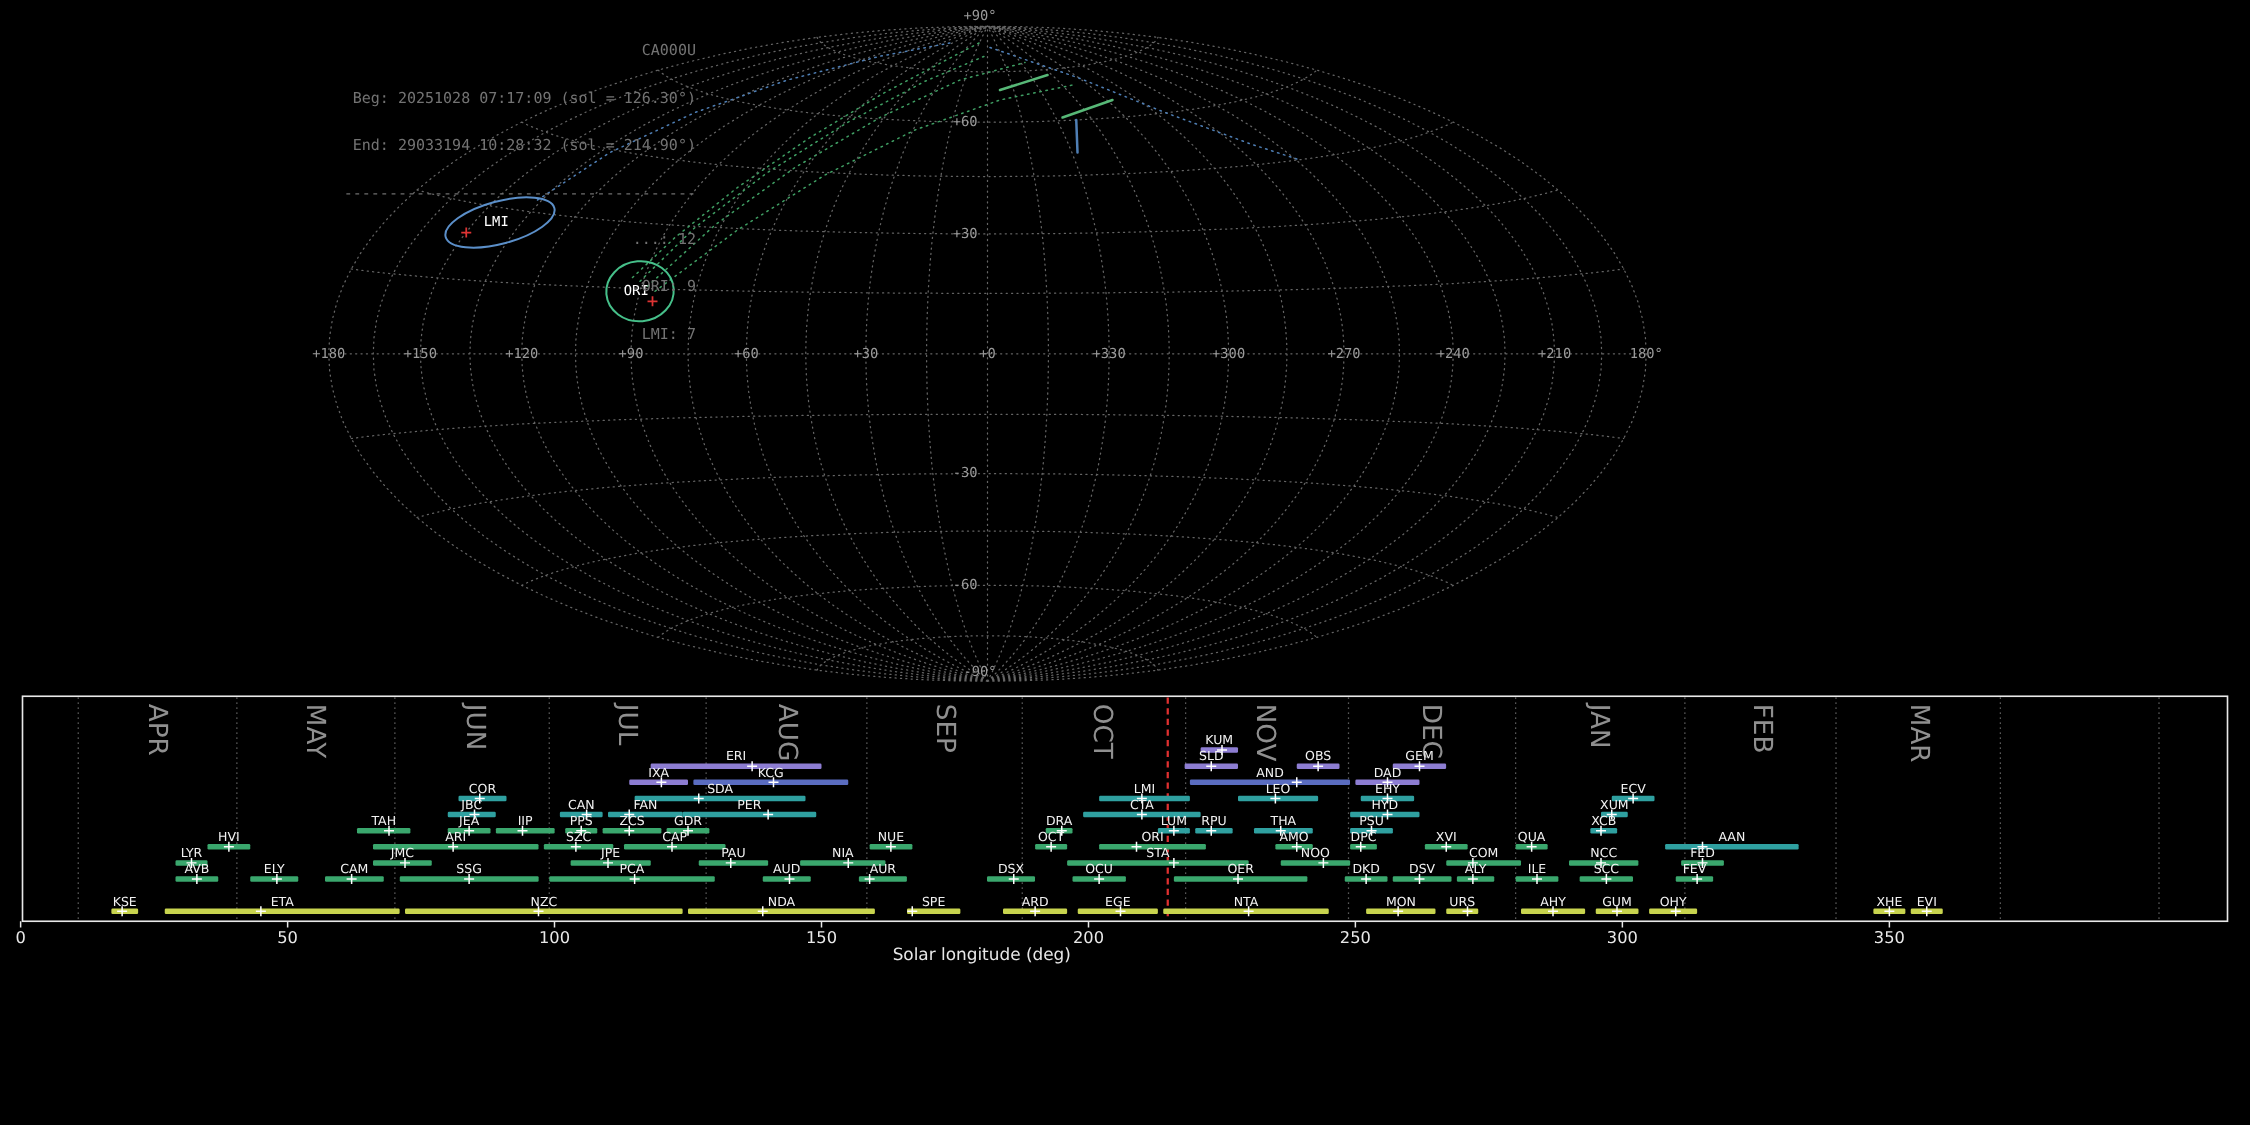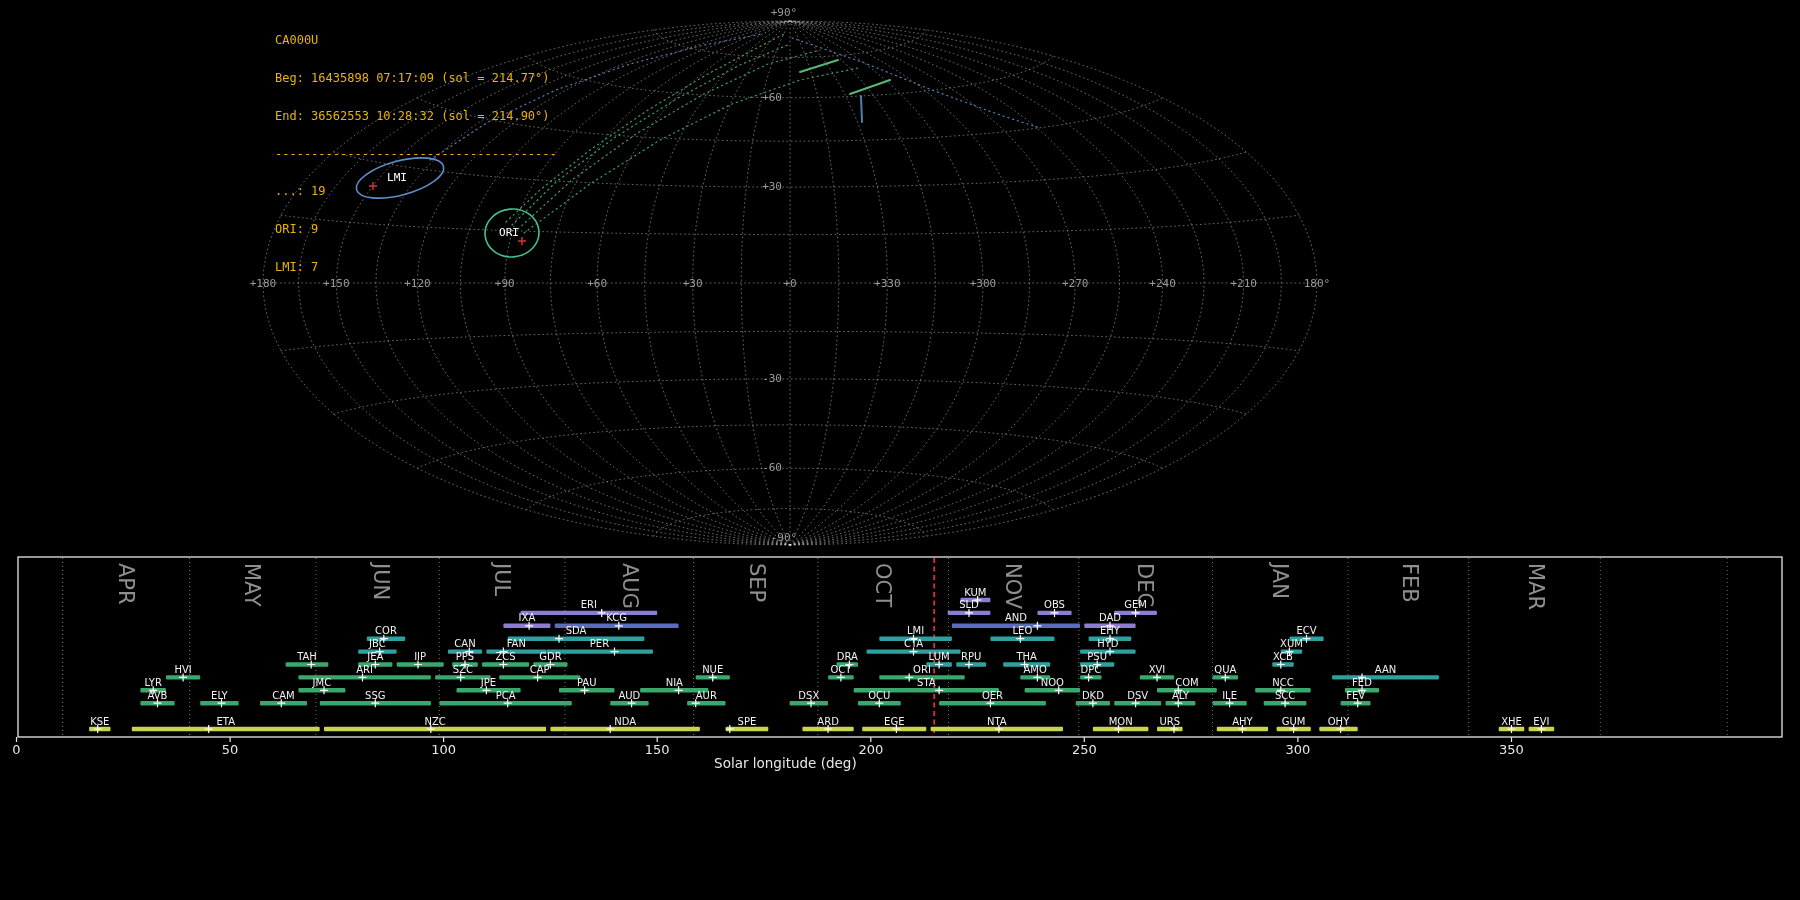--- a/index.html
+++ b/index.html
@@ -1,18 +1,18 @@
 <!DOCTYPE html>
 <html><head>
 <meta charset="utf-8">
 <style>
   html,body{margin:0;padding:0;background:#000;}
   #stage{position:relative;width:1800px;height:900px;background:#000;overflow:hidden;font-family:"DejaVu Sans",sans-serif;}
   #scene{position:absolute;left:0;top:0;}
-  #hdr{position:absolute;left:275px;top:9px;color:#eab308;font:12px/12.6px "DejaVu Sans Mono",monospace;white-space:pre;}
+  #hdr{position:absolute;left:275px;top:9px;color:#737373;font:12px/12.6px "DejaVu Sans Mono",monospace;white-space:pre;text-align:right;}
 </style>
 </head>
 <body>
 
 <div id="stage">
   <svg id="scene" width="1800" height="900" viewBox="0 0 1800 900">
       <g>
         <g fill="none" stroke="#c9c9c9" stroke-opacity="0.5" stroke-width="1" stroke-dasharray="0.9 3.4" stroke-linecap="round">
           <path d="M790.0 545.0L762.4 544.6L734.9 543.6L707.6 541.8L680.4 539.3L653.6 536.1L627.1 532.2L601.1 527.6L575.6 522.3L550.7 516.4L526.5 509.9L503.0 502.7L480.2 495.0L458.3 486.6L437.4 477.7L417.4 468.3L398.4 458.3L380.4 447.9L363.6 437.0L348.0 425.7L333.6 414.0L320.4 401.9L308.6 389.6L298.0 376.9L288.8 364.0L281.0 350.8L274.5 337.5L269.5 324.0L265.9 310.4L263.7 296.7L263.0 283.0L263.7 269.3L265.9 255.6L269.5 242.0L274.5 228.5L281.0 215.2L288.8 202.0L298.0 189.1L308.6 176.4L320.4 164.1L333.6 152.0L348.0 140.3L363.6 129.0L380.4 118.1L398.4 107.7L417.4 97.7L437.4 88.3L458.3 79.4L480.2 71.0L503.0 63.3L526.5 56.1L550.7 49.6L575.6 43.7L601.1 38.4L627.1 33.8L653.6 29.9L680.4 26.7L707.6 24.2L734.9 22.4L762.4 21.4L790.0 21.0M790.0 545.0L762.7 543.8L735.8 541.8L709.1 539.2L682.8 535.9L657.0 531.9L631.7 527.3L607.0 522.1L582.9 516.2L559.5 509.8L536.9 502.8L515.0 495.3L494.0 487.3L473.9 478.7L454.7 469.7L436.5 460.3L419.3 450.4L403.1 440.1L388.0 429.5L374.0 418.5L361.1 407.2L349.4 395.6L338.8 383.7L329.5 371.6L321.3 359.4L314.4 346.9L308.7 334.3L304.3 321.6L301.1 308.8L299.2 295.9L298.6 283.0L299.2 270.1L301.1 257.2L304.3 244.4L308.7 231.7L314.4 219.1L321.3 206.6L329.5 194.4L338.8 182.3L349.4 170.4L361.1 158.8L374.0 147.5L388.0 136.5L403.1 125.9L419.3 115.6L436.5 105.7L454.7 96.3L473.9 87.3L494.0 78.7L515.0 70.7L536.9 63.2L559.5 56.2L582.9 49.8L607.0 43.9L631.7 38.7L657.0 34.1L682.8 30.1L709.1 26.8L735.8 24.2L762.7 22.2L790.0 21.0M790.0 545.0L763.5 542.9L737.5 540.1L711.9 536.7L686.9 532.6L662.5 528.0L638.6 522.8L615.5 517.0L593.1 510.7L571.4 503.8L550.5 496.5L530.4 488.7L511.2 480.5L492.9 471.8L475.5 462.8L459.1 453.3L443.6 443.6L429.0 433.4L415.5 423.0L403.0 412.3L391.6 401.4L381.1 390.2L371.8 378.8L363.5 367.3L356.3 355.5L350.2 343.7L345.2 331.7L341.3 319.6L338.5 307.4L336.9 295.2L336.3 283.0L336.9 270.8L338.5 258.6L341.3 246.4L345.2 234.3L350.2 222.3L356.3 210.5L363.5 198.7L371.8 187.2L381.1 175.8L391.6 164.6L403.0 153.7L415.5 143.0L429.0 132.6L443.6 122.4L459.1 112.7L475.5 103.2L492.9 94.2L511.2 85.5L530.4 77.3L550.5 69.5L571.4 62.2L593.1 55.3L615.5 49.0L638.6 43.2L662.5 38.0L686.9 33.4L711.9 29.3L737.5 25.9L763.5 23.1L790.0 21.0M790.0 545.0L764.8 542.1L740.1 538.5L716.0 534.4L692.6 529.7L669.8 524.4L647.7 518.6L626.4 512.4L605.8 505.6L586.0 498.5L567.0 490.9L548.8 482.9L531.4 474.5L514.9 465.8L499.3 456.7L484.6 447.4L470.7 437.7L457.8 427.8L445.8 417.6L434.7 407.2L424.6 396.5L415.4 385.7L407.1 374.7L399.8 363.6L393.5 352.3L388.1 340.9L383.8 329.5L380.3 317.9L377.9 306.3L376.4 294.7L375.9 283.0L376.4 271.3L377.9 259.7L380.3 248.1L383.8 236.5L388.1 225.1L393.5 213.7L399.8 202.4L407.1 191.3L415.4 180.3L424.6 169.5L434.7 158.8L445.8 148.4L457.8 138.2L470.7 128.3L484.6 118.6L499.3 109.3L514.9 100.2L531.4 91.5L548.8 83.1L567.0 75.1L586.0 67.5L605.8 60.4L626.4 53.6L647.7 47.4L669.8 41.6L692.6 36.3L716.0 31.6L740.1 27.5L764.8 23.9L790.0 21.0M790.0 545.0L766.4 541.3L743.5 537.0L721.2 532.2L699.7 526.9L678.8 521.1L658.7 514.9L639.4 508.2L620.8 501.2L602.9 493.7L585.9 485.9L569.6 477.8L554.2 469.3L539.5 460.6L525.6 451.5L512.6 442.2L500.4 432.7L489.0 422.9L478.4 412.9L468.7 402.8L459.8 392.4L451.8 381.9L444.6 371.3L438.2 360.5L432.7 349.7L428.0 338.7L424.2 327.6L421.2 316.5L419.1 305.4L417.8 294.2L417.4 283.0L417.8 271.8L419.1 260.6L421.2 249.5L424.2 238.4L428.0 227.3L432.7 216.3L438.2 205.5L444.6 194.7L451.8 184.1L459.8 173.6L468.7 163.2L478.4 153.1L489.0 143.1L500.4 133.3L512.6 123.8L525.6 114.5L539.5 105.4L554.2 96.7L569.6 88.2L585.9 80.1L602.9 72.3L620.8 64.8L639.4 57.8L658.7 51.1L678.8 44.9L699.7 39.1L721.2 33.8L743.5 29.0L766.4 24.7L790.0 21.0M790.0 545.0L768.5 540.6L747.6 535.7L727.5 530.3L708.1 524.4L689.4 518.2L671.5 511.6L654.2 504.6L637.8 497.3L622.0 489.6L607.0 481.7L592.7 473.4L579.1 464.9L566.3 456.1L554.2 447.1L542.8 437.9L532.2 428.5L522.3 418.8L513.1 409.1L504.7 399.1L497.0 389.0L490.0 378.8L483.8 368.4L478.3 358.0L473.6 347.4L469.5 336.8L466.2 326.1L463.7 315.4L461.8 304.6L460.7 293.8L460.4 283.0L460.7 272.2L461.8 261.4L463.7 250.6L466.2 239.9L469.5 229.2L473.6 218.6L478.3 208.0L483.8 197.6L490.0 187.2L497.0 177.0L504.7 166.9L513.1 156.9L522.3 147.2L532.2 137.5L542.8 128.1L554.2 118.9L566.3 109.9L579.1 101.1L592.7 92.6L607.0 84.3L622.0 76.4L637.8 68.7L654.2 61.4L671.5 54.4L689.4 47.8L708.1 41.6L727.5 35.7L747.6 30.3L768.5 25.4L790.0 21.0M790.0 545.0L770.8 539.9L752.4 534.4L734.7 528.5L717.7 522.3L701.3 515.7L685.7 508.7L670.7 501.5L656.4 493.9L642.8 486.1L629.8 478.0L617.6 469.7L605.9 461.1L594.9 452.4L584.6 443.4L574.9 434.3L565.8 424.9L557.4 415.5L549.6 405.8L542.4 396.1L535.8 386.2L529.9 376.2L524.7 366.1L520.0 355.9L516.0 345.6L512.5 335.3L509.8 324.9L507.6 314.4L506.0 304.0L505.1 293.5L504.8 283.0L505.1 272.5L506.0 262.0L507.6 251.6L509.8 241.1L512.5 230.7L516.0 220.4L520.0 210.1L524.7 199.9L529.9 189.8L535.8 179.8L542.4 169.9L549.6 160.2L557.4 150.5L565.8 141.1L574.9 131.7L584.6 122.6L594.9 113.6L605.9 104.9L617.6 96.3L629.8 88.0L642.8 79.9L656.4 72.1L670.7 64.5L685.7 57.3L701.3 50.3L717.7 43.7L734.7 37.5L752.4 31.6L770.8 26.1L790.0 21.0M790.0 545.0L773.5 539.4L757.8 533.4L742.7 527.1L728.2 520.4L714.4 513.5L701.2 506.3L688.6 498.8L676.5 491.1L665.1 483.2L654.3 475.0L644.0 466.6L634.3 458.0L625.1 449.3L616.5 440.4L608.4 431.3L600.9 422.1L593.9 412.7L587.4 403.2L581.5 393.6L576.1 383.9L571.2 374.0L566.8 364.1L563.0 354.2L559.7 344.1L556.8 334.0L554.5 323.9L552.7 313.7L551.5 303.5L550.7 293.2L550.4 283.0L550.7 272.8L551.5 262.5L552.7 252.3L554.5 242.1L556.8 232.0L559.7 221.9L563.0 211.8L566.8 201.9L571.2 192.0L576.1 182.1L581.5 172.4L587.4 162.8L593.9 153.3L600.9 143.9L608.4 134.7L616.5 125.6L625.1 116.7L634.3 108.0L644.0 99.4L654.3 91.0L665.1 82.8L676.5 74.9L688.6 67.2L701.2 59.7L714.4 52.5L728.2 45.6L742.7 38.9L757.8 32.6L773.5 26.6L790.0 21.0M790.0 545.0L776.5 538.9L763.6 532.5L751.3 525.8L739.6 518.9L728.4 511.7L717.7 504.3L707.5 496.7L697.8 488.8L688.6 480.8L679.9 472.5L671.7 464.1L663.9 455.5L656.6 446.8L649.7 437.9L643.3 428.9L637.3 419.7L631.7 410.5L626.5 401.1L621.8 391.6L617.5 382.0L613.6 372.4L610.1 362.6L607.1 352.8L604.4 343.0L602.2 333.0L600.4 323.1L598.9 313.1L597.9 303.1L597.3 293.0L597.1 283.0L597.3 273.0L597.9 262.9L598.9 252.9L600.4 242.9L602.2 233.0L604.4 223.0L607.1 213.2L610.1 203.4L613.6 193.6L617.5 184.0L621.8 174.4L626.5 164.9L631.7 155.5L637.3 146.3L643.3 137.1L649.7 128.1L656.6 119.2L663.9 110.5L671.7 101.9L679.9 93.5L688.6 85.2L697.8 77.2L707.5 69.3L717.7 61.7L728.4 54.3L739.6 47.1L751.3 40.2L763.6 33.5L776.5 27.1L790.0 21.0M790.0 545.0L779.7 538.5L769.9 531.8L760.5 524.9L751.6 517.7L743.1 510.3L735.0 502.8L727.4 495.0L720.1 487.1L713.2 478.9L706.6 470.7L700.4 462.2L694.6 453.6L689.1 444.9L683.9 436.1L679.1 427.1L674.6 418.0L670.4 408.8L666.6 399.5L663.0 390.1L659.8 380.6L656.9 371.1L654.3 361.5L652.0 351.8L650.1 342.1L648.4 332.3L647.0 322.5L646.0 312.6L645.2 302.8L644.8 292.9L644.6 283.0L644.8 273.1L645.2 263.2L646.0 253.4L647.0 243.5L648.4 233.7L650.1 223.9L652.0 214.2L654.3 204.5L656.9 194.9L659.8 185.4L663.0 175.9L666.6 166.5L670.4 157.2L674.6 148.0L679.1 138.9L683.9 129.9L689.1 121.1L694.6 112.4L700.4 103.8L706.6 95.3L713.2 87.1L720.1 78.9L727.4 71.0L735.0 63.2L743.1 55.7L751.6 48.3L760.5 41.1L769.9 34.2L779.7 27.5L790.0 21.0M790.0 545.0L783.0 538.3L776.4 531.3L770.1 524.2L764.1 516.9L758.4 509.4L753.0 501.7L747.9 493.8L743.0 485.8L738.4 477.6L734.0 469.3L729.9 460.9L726.0 452.3L722.3 443.6L718.9 434.7L715.7 425.8L712.7 416.8L709.9 407.6L707.3 398.4L705.0 389.1L702.8 379.7L700.9 370.2L699.2 360.7L697.7 351.1L696.3 341.5L695.2 331.8L694.3 322.1L693.6 312.3L693.1 302.6L692.8 292.8L692.7 283.0L692.8 273.2L693.1 263.4L693.6 253.7L694.3 243.9L695.2 234.2L696.3 224.5L697.7 214.9L699.2 205.3L700.9 195.8L702.8 186.3L705.0 176.9L707.3 167.6L709.9 158.4L712.7 149.2L715.7 140.2L718.9 131.3L722.3 122.4L726.0 113.7L729.9 105.1L734.0 96.7L738.4 88.4L743.0 80.2L747.9 72.2L753.0 64.3L758.4 56.6L764.1 49.1L770.1 41.8L776.4 34.7L783.0 27.7L790.0 21.0M790.0 545.0L786.5 538.1L783.2 531.0L780.0 523.8L777.0 516.4L774.1 508.8L771.4 501.0L768.8 493.1L766.4 485.1L764.1 476.9L761.9 468.5L759.8 460.1L757.9 451.5L756.0 442.8L754.3 434.0L752.7 425.0L751.2 416.0L749.8 406.9L748.5 397.7L747.4 388.4L746.3 379.1L745.3 369.7L744.5 360.2L743.7 350.7L743.1 341.1L742.5 331.5L742.1 321.8L741.7 312.1L741.5 302.4L741.3 292.7L741.3 283.0L741.3 273.3L741.5 263.6L741.7 253.9L742.1 244.2L742.5 234.5L743.1 224.9L743.7 215.3L744.5 205.8L745.3 196.3L746.3 186.9L747.4 177.6L748.5 168.3L749.8 159.1L751.2 150.0L752.7 141.0L754.3 132.0L756.0 123.2L757.9 114.5L759.8 105.9L761.9 97.5L764.1 89.1L766.4 80.9L768.8 72.9L771.4 65.0L774.1 57.2L777.0 49.6L780.0 42.2L783.2 35.0L786.5 27.9L790.0 21.0M790.0 545.0L790.0 538.1L790.0 530.9L790.0 523.6L790.0 516.2L790.0 508.6L790.0 500.8L790.0 492.9L790.0 484.8L790.0 476.6L790.0 468.3L790.0 459.8L790.0 451.2L790.0 442.5L790.0 433.7L790.0 424.8L790.0 415.8L790.0 406.7L790.0 397.5L790.0 388.2L790.0 378.9L790.0 369.5L790.0 360.0L790.0 350.5L790.0 341.0L790.0 331.4L790.0 321.7L790.0 312.1L790.0 302.4L790.0 292.7L790.0 283.0L790.0 273.3L790.0 263.6L790.0 253.9L790.0 244.3L790.0 234.6L790.0 225.0L790.0 215.5L790.0 206.0L790.0 196.5L790.0 187.1L790.0 177.8L790.0 168.5L790.0 159.3L790.0 150.2L790.0 141.2L790.0 132.3L790.0 123.5L790.0 114.8L790.0 106.2L790.0 97.7L790.0 89.4L790.0 81.2L790.0 73.1L790.0 65.2L790.0 57.4L790.0 49.8L790.0 42.4L790.0 35.1L790.0 27.9L790.0 21.0M790.0 545.0L793.5 538.1L796.8 531.0L800.0 523.8L803.0 516.4L805.9 508.8L808.6 501.0L811.2 493.1L813.6 485.1L815.9 476.9L818.1 468.5L820.2 460.1L822.1 451.5L824.0 442.8L825.7 434.0L827.3 425.0L828.8 416.0L830.2 406.9L831.5 397.7L832.6 388.4L833.7 379.1L834.7 369.7L835.5 360.2L836.3 350.7L836.9 341.1L837.5 331.5L837.9 321.8L838.3 312.1L838.5 302.4L838.7 292.7L838.7 283.0L838.7 273.3L838.5 263.6L838.3 253.9L837.9 244.2L837.5 234.5L836.9 224.9L836.3 215.3L835.5 205.8L834.7 196.3L833.7 186.9L832.6 177.6L831.5 168.3L830.2 159.1L828.8 150.0L827.3 141.0L825.7 132.0L824.0 123.2L822.1 114.5L820.2 105.9L818.1 97.5L815.9 89.1L813.6 80.9L811.2 72.9L808.6 65.0L805.9 57.2L803.0 49.6L800.0 42.2L796.8 35.0L793.5 27.9L790.0 21.0M790.0 545.0L797.0 538.3L803.6 531.3L809.9 524.2L815.9 516.9L821.6 509.4L827.0 501.7L832.1 493.8L837.0 485.8L841.6 477.6L846.0 469.3L850.1 460.9L854.0 452.3L857.7 443.6L861.1 434.7L864.3 425.8L867.3 416.8L870.1 407.6L872.7 398.4L875.0 389.1L877.2 379.7L879.1 370.2L880.8 360.7L882.3 351.1L883.7 341.5L884.8 331.8L885.7 322.1L886.4 312.3L886.9 302.6L887.2 292.8L887.3 283.0L887.2 273.2L886.9 263.4L886.4 253.7L885.7 243.9L884.8 234.2L883.7 224.5L882.3 214.9L880.8 205.3L879.1 195.8L877.2 186.3L875.0 176.9L872.7 167.6L870.1 158.4L867.3 149.2L864.3 140.2L861.1 131.3L857.7 122.4L854.0 113.7L850.1 105.1L846.0 96.7L841.6 88.4L837.0 80.2L832.1 72.2L827.0 64.3L821.6 56.6L815.9 49.1L809.9 41.8L803.6 34.7L797.0 27.7L790.0 21.0M790.0 545.0L800.3 538.5L810.1 531.8L819.5 524.9L828.4 517.7L836.9 510.3L845.0 502.8L852.6 495.0L859.9 487.1L866.8 478.9L873.4 470.7L879.6 462.2L885.4 453.6L890.9 444.9L896.1 436.1L900.9 427.1L905.4 418.0L909.6 408.8L913.4 399.5L917.0 390.1L920.2 380.6L923.1 371.1L925.7 361.5L928.0 351.8L929.9 342.1L931.6 332.3L933.0 322.5L934.0 312.6L934.8 302.8L935.2 292.9L935.4 283.0L935.2 273.1L934.8 263.2L934.0 253.4L933.0 243.5L931.6 233.7L929.9 223.9L928.0 214.2L925.7 204.5L923.1 194.9L920.2 185.4L917.0 175.9L913.4 166.5L909.6 157.2L905.4 148.0L900.9 138.9L896.1 129.9L890.9 121.1L885.4 112.4L879.6 103.8L873.4 95.3L866.8 87.1L859.9 78.9L852.6 71.0L845.0 63.2L836.9 55.7L828.4 48.3L819.5 41.1L810.1 34.2L800.3 27.5L790.0 21.0M790.0 545.0L803.5 538.9L816.4 532.5L828.7 525.8L840.4 518.9L851.6 511.7L862.3 504.3L872.5 496.7L882.2 488.8L891.4 480.8L900.1 472.5L908.3 464.1L916.1 455.5L923.4 446.8L930.3 437.9L936.7 428.9L942.7 419.7L948.3 410.5L953.5 401.1L958.2 391.6L962.5 382.0L966.4 372.4L969.9 362.6L972.9 352.8L975.6 343.0L977.8 333.0L979.6 323.1L981.1 313.1L982.1 303.1L982.7 293.0L982.9 283.0L982.7 273.0L982.1 262.9L981.1 252.9L979.6 242.9L977.8 233.0L975.6 223.0L972.9 213.2L969.9 203.4L966.4 193.6L962.5 184.0L958.2 174.4L953.5 164.9L948.3 155.5L942.7 146.3L936.7 137.1L930.3 128.1L923.4 119.2L916.1 110.5L908.3 101.9L900.1 93.5L891.4 85.2L882.2 77.2L872.5 69.3L862.3 61.7L851.6 54.3L840.4 47.1L828.7 40.2L816.4 33.5L803.5 27.1L790.0 21.0M790.0 545.0L806.5 539.4L822.2 533.4L837.3 527.1L851.8 520.4L865.6 513.5L878.8 506.3L891.4 498.8L903.5 491.1L914.9 483.2L925.7 475.0L936.0 466.6L945.7 458.0L954.9 449.3L963.5 440.4L971.6 431.3L979.1 422.1L986.1 412.7L992.6 403.2L998.5 393.6L1003.9 383.9L1008.8 374.0L1013.2 364.1L1017.0 354.2L1020.3 344.1L1023.2 334.0L1025.5 323.9L1027.3 313.7L1028.5 303.5L1029.3 293.2L1029.6 283.0L1029.3 272.8L1028.5 262.5L1027.3 252.3L1025.5 242.1L1023.2 232.0L1020.3 221.9L1017.0 211.8L1013.2 201.9L1008.8 192.0L1003.9 182.1L998.5 172.4L992.6 162.8L986.1 153.3L979.1 143.9L971.6 134.7L963.5 125.6L954.9 116.7L945.7 108.0L936.0 99.4L925.7 91.0L914.9 82.8L903.5 74.9L891.4 67.2L878.8 59.7L865.6 52.5L851.8 45.6L837.3 38.9L822.2 32.6L806.5 26.6L790.0 21.0M790.0 545.0L809.2 539.9L827.6 534.4L845.3 528.5L862.3 522.3L878.7 515.7L894.3 508.7L909.3 501.5L923.6 493.9L937.2 486.1L950.2 478.0L962.4 469.7L974.1 461.1L985.1 452.4L995.4 443.4L1005.1 434.3L1014.2 424.9L1022.6 415.5L1030.4 405.8L1037.6 396.1L1044.2 386.2L1050.1 376.2L1055.3 366.1L1060.0 355.9L1064.0 345.6L1067.5 335.3L1070.2 324.9L1072.4 314.4L1074.0 304.0L1074.9 293.5L1075.2 283.0L1074.9 272.5L1074.0 262.0L1072.4 251.6L1070.2 241.1L1067.5 230.7L1064.0 220.4L1060.0 210.1L1055.3 199.9L1050.1 189.8L1044.2 179.8L1037.6 169.9L1030.4 160.2L1022.6 150.5L1014.2 141.1L1005.1 131.7L995.4 122.6L985.1 113.6L974.1 104.9L962.4 96.3L950.2 88.0L937.2 79.9L923.6 72.1L909.3 64.5L894.3 57.3L878.7 50.3L862.3 43.7L845.3 37.5L827.6 31.6L809.2 26.1L790.0 21.0M790.0 545.0L811.5 540.6L832.4 535.7L852.5 530.3L871.9 524.4L890.6 518.2L908.5 511.6L925.8 504.6L942.2 497.3L958.0 489.6L973.0 481.7L987.3 473.4L1000.9 464.9L1013.7 456.1L1025.8 447.1L1037.2 437.9L1047.8 428.5L1057.7 418.8L1066.9 409.1L1075.3 399.1L1083.0 389.0L1090.0 378.8L1096.2 368.4L1101.7 358.0L1106.4 347.4L1110.5 336.8L1113.8 326.1L1116.3 315.4L1118.2 304.6L1119.3 293.8L1119.6 283.0L1119.3 272.2L1118.2 261.4L1116.3 250.6L1113.8 239.9L1110.5 229.2L1106.4 218.6L1101.7 208.0L1096.2 197.6L1090.0 187.2L1083.0 177.0L1075.3 166.9L1066.9 156.9L1057.7 147.2L1047.8 137.5L1037.2 128.1L1025.8 118.9L1013.7 109.9L1000.9 101.1L987.3 92.6L973.0 84.3L958.0 76.4L942.2 68.7L925.8 61.4L908.5 54.4L890.6 47.8L871.9 41.6L852.5 35.7L832.4 30.3L811.5 25.4L790.0 21.0M790.0 545.0L813.6 541.3L836.5 537.0L858.8 532.2L880.3 526.9L901.2 521.1L921.3 514.9L940.6 508.2L959.2 501.2L977.1 493.7L994.1 485.9L1010.4 477.8L1025.8 469.3L1040.5 460.6L1054.4 451.5L1067.4 442.2L1079.6 432.7L1091.0 422.9L1101.6 412.9L1111.3 402.8L1120.2 392.4L1128.2 381.9L1135.4 371.3L1141.8 360.5L1147.3 349.7L1152.0 338.7L1155.8 327.6L1158.8 316.5L1160.9 305.4L1162.2 294.2L1162.6 283.0L1162.2 271.8L1160.9 260.6L1158.8 249.5L1155.8 238.4L1152.0 227.3L1147.3 216.3L1141.8 205.5L1135.4 194.7L1128.2 184.1L1120.2 173.6L1111.3 163.2L1101.6 153.1L1091.0 143.1L1079.6 133.3L1067.4 123.8L1054.4 114.5L1040.5 105.4L1025.8 96.7L1010.4 88.2L994.1 80.1L977.1 72.3L959.2 64.8L940.6 57.8L921.3 51.1L901.2 44.9L880.3 39.1L858.8 33.8L836.5 29.0L813.6 24.7L790.0 21.0M790.0 545.0L815.2 542.1L839.9 538.5L864.0 534.4L887.4 529.7L910.2 524.4L932.3 518.6L953.6 512.4L974.2 505.6L994.0 498.5L1013.0 490.9L1031.2 482.9L1048.6 474.5L1065.1 465.8L1080.7 456.7L1095.4 447.4L1109.3 437.7L1122.2 427.8L1134.2 417.6L1145.3 407.2L1155.4 396.5L1164.6 385.7L1172.9 374.7L1180.2 363.6L1186.5 352.3L1191.9 340.9L1196.2 329.5L1199.7 317.9L1202.1 306.3L1203.6 294.7L1204.1 283.0L1203.6 271.3L1202.1 259.7L1199.7 248.1L1196.2 236.5L1191.9 225.1L1186.5 213.7L1180.2 202.4L1172.9 191.3L1164.6 180.3L1155.4 169.5L1145.3 158.8L1134.2 148.4L1122.2 138.2L1109.3 128.3L1095.4 118.6L1080.7 109.3L1065.1 100.2L1048.6 91.5L1031.2 83.1L1013.0 75.1L994.0 67.5L974.2 60.4L953.6 53.6L932.3 47.4L910.2 41.6L887.4 36.3L864.0 31.6L839.9 27.5L815.2 23.9L790.0 21.0M790.0 545.0L816.5 542.9L842.5 540.1L868.1 536.7L893.1 532.6L917.5 528.0L941.4 522.8L964.5 517.0L986.9 510.7L1008.6 503.8L1029.5 496.5L1049.6 488.7L1068.8 480.5L1087.1 471.8L1104.5 462.8L1120.9 453.3L1136.4 443.6L1151.0 433.4L1164.5 423.0L1177.0 412.3L1188.4 401.4L1198.9 390.2L1208.2 378.8L1216.5 367.3L1223.7 355.5L1229.8 343.7L1234.8 331.7L1238.7 319.6L1241.5 307.4L1243.1 295.2L1243.7 283.0L1243.1 270.8L1241.5 258.6L1238.7 246.4L1234.8 234.3L1229.8 222.3L1223.7 210.5L1216.5 198.7L1208.2 187.2L1198.9 175.8L1188.4 164.6L1177.0 153.7L1164.5 143.0L1151.0 132.6L1136.4 122.4L1120.9 112.7L1104.5 103.2L1087.1 94.2L1068.8 85.5L1049.6 77.3L1029.5 69.5L1008.6 62.2L986.9 55.3L964.5 49.0L941.4 43.2L917.5 38.0L893.1 33.4L868.1 29.3L842.5 25.9L816.5 23.1L790.0 21.0M790.0 545.0L817.3 543.8L844.2 541.8L870.9 539.2L897.2 535.9L923.0 531.9L948.3 527.3L973.0 522.1L997.1 516.2L1020.5 509.8L1043.1 502.8L1065.0 495.3L1086.0 487.3L1106.1 478.7L1125.3 469.7L1143.5 460.3L1160.7 450.4L1176.9 440.1L1192.0 429.5L1206.0 418.5L1218.9 407.2L1230.6 395.6L1241.2 383.7L1250.5 371.6L1258.7 359.4L1265.6 346.9L1271.3 334.3L1275.7 321.6L1278.9 308.8L1280.8 295.9L1281.4 283.0L1280.8 270.1L1278.9 257.2L1275.7 244.4L1271.3 231.7L1265.6 219.1L1258.7 206.6L1250.5 194.4L1241.2 182.3L1230.6 170.4L1218.9 158.8L1206.0 147.5L1192.0 136.5L1176.9 125.9L1160.7 115.6L1143.5 105.7L1125.3 96.3L1106.1 87.3L1086.0 78.7L1065.0 70.7L1043.1 63.2L1020.5 56.2L997.1 49.8L973.0 43.9L948.3 38.7L923.0 34.1L897.2 30.1L870.9 26.8L844.2 24.2L817.3 22.2L790.0 21.0M790.0 545.0L817.6 544.6L845.1 543.6L872.4 541.8L899.6 539.3L926.4 536.1L952.9 532.2L978.9 527.6L1004.4 522.3L1029.3 516.4L1053.5 509.9L1077.0 502.7L1099.8 495.0L1121.7 486.6L1142.6 477.7L1162.6 468.3L1181.6 458.3L1199.6 447.9L1216.4 437.0L1232.0 425.7L1246.4 414.0L1259.6 401.9L1271.4 389.6L1282.0 376.9L1291.2 364.0L1299.0 350.8L1305.5 337.5L1310.5 324.0L1314.1 310.4L1316.3 296.7L1317.0 283.0L1316.3 269.3L1314.1 255.6L1310.5 242.0L1305.5 228.5L1299.0 215.2L1291.2 202.0L1282.0 189.1L1271.4 176.4L1259.6 164.1L1246.4 152.0L1232.0 140.3L1216.4 129.0L1199.6 118.1L1181.6 107.7L1162.6 97.7L1142.6 88.3L1121.7 79.4L1099.8 71.0L1077.0 63.3L1053.5 56.1L1029.3 49.6L1004.4 43.7L978.9 38.4L952.9 33.8L926.4 29.9L899.6 26.7L872.4 24.2L845.1 22.4L817.6 21.4L790.0 21.0M653.6 536.1L654.3 534.9L655.1 533.8L656.1 532.7L657.3 531.6L658.6 530.6L660.0 529.5L661.6 528.5L663.3 527.5L665.2 526.5L667.2 525.6L669.3 524.6L671.5 523.7L673.8 522.8L676.3 522.0L678.8 521.1L681.5 520.3L684.3 519.5L687.2 518.8L690.2 518.0L693.3 517.3L696.4 516.6L699.7 516.0L703.0 515.4L706.4 514.8L709.9 514.2L713.5 513.6L717.1 513.1L720.8 512.6L724.5 512.2L728.4 511.7L732.2 511.3L736.1 510.9L740.1 510.6L744.1 510.3L748.2 510.0L752.2 509.7L756.4 509.5L760.5 509.3L764.7 509.1L768.9 508.9L773.1 508.8L777.3 508.7L781.5 508.6L785.8 508.6L790.0 508.6L794.2 508.6L798.5 508.6L802.7 508.7L806.9 508.8L811.1 508.9L815.3 509.1L819.5 509.3L823.6 509.5L827.8 509.7L831.8 510.0L835.9 510.3L839.9 510.6L843.9 510.9L847.8 511.3L851.6 511.7L855.5 512.2L859.2 512.6L862.9 513.1L866.5 513.6L870.1 514.2L873.6 514.8L877.0 515.4L880.3 516.0L883.6 516.6L886.7 517.3L889.8 518.0L892.8 518.8L895.7 519.5L898.5 520.3L901.2 521.1L903.7 522.0L906.2 522.8L908.5 523.7L910.7 524.6L912.8 525.6L914.8 526.5L916.7 527.5L918.4 528.5L920.0 529.5L921.4 530.6L922.7 531.6L923.9 532.7L924.9 533.8L925.7 534.9L926.4 536.1M526.5 509.9L528.9 507.9L531.6 506.0L534.5 504.2L537.7 502.4L541.1 500.6L544.7 499.0L548.5 497.3L552.5 495.7L556.8 494.2L561.2 492.7L565.8 491.2L570.6 489.8L575.5 488.5L580.6 487.2L585.9 485.9L591.3 484.7L596.9 483.6L602.6 482.5L608.4 481.4L614.4 480.4L620.5 479.4L626.7 478.5L633.0 477.6L639.4 476.7L646.0 475.9L652.6 475.2L659.3 474.5L666.1 473.8L673.0 473.1L679.9 472.5L687.0 472.0L694.1 471.5L701.2 471.0L708.4 470.6L715.7 470.2L723.0 469.8L730.3 469.5L737.7 469.2L745.1 468.9L752.5 468.7L760.0 468.6L767.5 468.4L775.0 468.3L782.5 468.3L790.0 468.3L797.5 468.3L805.0 468.3L812.5 468.4L820.0 468.6L827.5 468.7L834.9 468.9L842.3 469.2L849.7 469.5L857.0 469.8L864.3 470.2L871.6 470.6L878.8 471.0L885.9 471.5L893.0 472.0L900.1 472.5L907.0 473.1L913.9 473.8L920.7 474.5L927.4 475.2L934.0 475.9L940.6 476.7L947.0 477.6L953.3 478.5L959.5 479.4L965.6 480.4L971.6 481.4L977.4 482.5L983.1 483.6L988.7 484.7L994.1 485.9L999.4 487.2L1004.5 488.5L1009.4 489.8L1014.2 491.2L1018.8 492.7L1023.2 494.2L1027.5 495.7L1031.5 497.3L1035.3 499.0L1038.9 500.6L1042.3 502.4L1045.5 504.2L1048.4 506.0L1051.1 507.9L1053.5 509.9M417.4 468.3L422.1 466.0L427.1 463.9L432.4 461.8L437.9 459.8L443.7 457.8L449.7 456.0L455.9 454.2L462.3 452.5L468.9 450.8L475.8 449.2L482.8 447.7L490.0 446.3L497.4 444.9L504.9 443.5L512.6 442.2L520.5 441.0L528.5 439.8L536.6 438.7L544.9 437.6L553.3 436.6L561.8 435.6L570.5 434.7L579.2 433.8L588.1 433.0L597.1 432.2L606.1 431.5L615.3 430.8L624.5 430.1L633.9 429.5L643.3 428.9L652.7 428.4L662.3 427.9L671.9 427.4L681.5 427.0L691.2 426.6L701.0 426.3L710.7 425.9L720.6 425.7L730.4 425.4L740.3 425.2L750.2 425.1L760.2 425.0L770.1 424.9L780.0 424.8L790.0 424.8L800.0 424.8L809.9 424.9L819.8 425.0L829.8 425.1L839.7 425.2L849.6 425.4L859.4 425.7L869.3 425.9L879.0 426.3L888.8 426.6L898.5 427.0L908.1 427.4L917.7 427.9L927.3 428.4L936.7 428.9L946.1 429.5L955.5 430.1L964.7 430.8L973.9 431.5L982.9 432.2L991.9 433.0L1000.8 433.8L1009.5 434.7L1018.2 435.6L1026.7 436.6L1035.1 437.6L1043.4 438.7L1051.5 439.8L1059.5 441.0L1067.4 442.2L1075.1 443.5L1082.6 444.9L1090.0 446.3L1097.2 447.7L1104.2 449.2L1111.1 450.8L1117.7 452.5L1124.1 454.2L1130.3 456.0L1136.3 457.8L1142.1 459.8L1147.6 461.8L1152.9 463.9L1157.9 466.0L1162.6 468.3M333.6 414.0L340.6 412.1L347.9 410.2L355.4 408.4L363.0 406.8L370.9 405.1L379.0 403.6L387.3 402.1L395.8 400.7L404.5 399.4L413.3 398.1L422.3 396.8L431.5 395.7L440.8 394.5L450.2 393.5L459.8 392.4L469.6 391.5L479.4 390.5L489.4 389.6L499.5 388.8L509.8 388.0L520.1 387.2L530.6 386.5L541.1 385.8L551.8 385.2L562.5 384.6L573.4 384.0L584.3 383.5L595.3 382.9L606.4 382.5L617.5 382.0L628.7 381.6L640.0 381.2L651.3 380.9L662.7 380.6L674.1 380.3L685.6 380.0L697.1 379.8L708.6 379.6L720.2 379.4L731.8 379.2L743.4 379.1L755.0 379.0L766.7 379.0L778.3 378.9L790.0 378.9L801.7 378.9L813.3 379.0L825.0 379.0L836.6 379.1L848.2 379.2L859.8 379.4L871.4 379.6L882.9 379.8L894.4 380.0L905.9 380.3L917.3 380.6L928.7 380.9L940.0 381.2L951.3 381.6L962.5 382.0L973.6 382.5L984.7 382.9L995.7 383.5L1006.6 384.0L1017.5 384.6L1028.2 385.2L1038.9 385.8L1049.4 386.5L1059.9 387.2L1070.2 388.0L1080.5 388.8L1090.6 389.6L1100.6 390.5L1110.4 391.5L1120.2 392.4L1129.8 393.5L1139.2 394.5L1148.5 395.7L1157.7 396.8L1166.7 398.1L1175.5 399.4L1184.2 400.7L1192.7 402.1L1201.0 403.6L1209.1 405.1L1217.0 406.8L1224.6 408.4L1232.1 410.2L1239.4 412.1L1246.4 414.0M281.0 350.8L289.6 349.7L298.5 348.6L307.5 347.6L316.7 346.7L326.1 345.8L335.6 344.9L345.3 344.1L355.2 343.3L365.1 342.5L375.3 341.8L385.6 341.1L396.0 340.5L406.5 339.8L417.2 339.2L428.0 338.7L438.9 338.1L449.9 337.6L461.1 337.2L472.3 336.7L483.7 336.3L495.2 335.8L506.7 335.5L518.4 335.1L530.1 334.7L541.9 334.4L553.8 334.1L565.8 333.8L577.9 333.5L590.0 333.3L602.2 333.0L614.4 332.8L626.7 332.6L639.1 332.4L651.5 332.3L663.9 332.1L676.4 332.0L689.0 331.8L701.5 331.7L714.1 331.6L726.7 331.5L739.4 331.5L752.0 331.4L764.7 331.4L777.3 331.4L790.0 331.4L802.7 331.4L815.3 331.4L828.0 331.4L840.6 331.5L853.3 331.5L865.9 331.6L878.5 331.7L891.0 331.8L903.6 332.0L916.1 332.1L928.5 332.3L940.9 332.4L953.3 332.6L965.6 332.8L977.8 333.0L990.0 333.3L1002.1 333.5L1014.2 333.8L1026.2 334.1L1038.1 334.4L1049.9 334.7L1061.6 335.1L1073.3 335.5L1084.8 335.8L1096.3 336.3L1107.7 336.7L1118.9 337.2L1130.1 337.6L1141.1 338.1L1152.0 338.7L1162.8 339.2L1173.5 339.8L1184.0 340.5L1194.4 341.1L1204.7 341.8L1214.9 342.5L1224.8 343.3L1234.7 344.1L1244.4 344.9L1253.9 345.8L1263.3 346.7L1272.5 347.6L1281.5 348.6L1290.4 349.7L1299.0 350.8M263.0 283.0L272.3 283.0L281.7 283.0L291.3 283.0L301.0 283.0L310.9 283.0L321.0 283.0L331.2 283.0L341.5 283.0L351.9 283.0L362.5 283.0L373.2 283.0L384.1 283.0L395.1 283.0L406.1 283.0L417.4 283.0L428.7 283.0L440.1 283.0L451.6 283.0L463.3 283.0L475.0 283.0L486.9 283.0L498.8 283.0L510.8 283.0L522.9 283.0L535.1 283.0L547.4 283.0L559.7 283.0L572.1 283.0L584.6 283.0L597.1 283.0L609.7 283.0L622.3 283.0L635.0 283.0L647.8 283.0L660.6 283.0L673.4 283.0L686.3 283.0L699.2 283.0L712.1 283.0L725.0 283.0L738.0 283.0L751.0 283.0L764.0 283.0L777.0 283.0L790.0 283.0L803.0 283.0L816.0 283.0L829.0 283.0L842.0 283.0L855.0 283.0L867.9 283.0L880.8 283.0L893.7 283.0L906.6 283.0L919.4 283.0L932.2 283.0L945.0 283.0L957.7 283.0L970.3 283.0L982.9 283.0L995.4 283.0L1007.9 283.0L1020.3 283.0L1032.6 283.0L1044.9 283.0L1057.1 283.0L1069.2 283.0L1081.2 283.0L1093.1 283.0L1105.0 283.0L1116.7 283.0L1128.4 283.0L1139.9 283.0L1151.3 283.0L1162.6 283.0L1173.9 283.0L1184.9 283.0L1195.9 283.0L1206.8 283.0L1217.5 283.0L1228.1 283.0L1238.5 283.0L1248.8 283.0L1259.0 283.0L1269.1 283.0L1279.0 283.0L1288.7 283.0L1298.3 283.0L1307.7 283.0L1317.0 283.0M281.0 215.2L289.6 216.3L298.5 217.4L307.5 218.4L316.7 219.3L326.1 220.2L335.6 221.1L345.3 221.9L355.2 222.7L365.1 223.5L375.3 224.2L385.6 224.9L396.0 225.5L406.5 226.2L417.2 226.8L428.0 227.3L438.9 227.9L449.9 228.4L461.1 228.8L472.3 229.3L483.7 229.7L495.2 230.2L506.7 230.5L518.4 230.9L530.1 231.3L541.9 231.6L553.8 231.9L565.8 232.2L577.9 232.5L590.0 232.7L602.2 233.0L614.4 233.2L626.7 233.4L639.1 233.6L651.5 233.7L663.9 233.9L676.4 234.0L689.0 234.2L701.5 234.3L714.1 234.4L726.7 234.5L739.4 234.5L752.0 234.6L764.7 234.6L777.3 234.6L790.0 234.6L802.7 234.6L815.3 234.6L828.0 234.6L840.6 234.5L853.3 234.5L865.9 234.4L878.5 234.3L891.0 234.2L903.6 234.0L916.1 233.9L928.5 233.7L940.9 233.6L953.3 233.4L965.6 233.2L977.8 233.0L990.0 232.7L1002.1 232.5L1014.2 232.2L1026.2 231.9L1038.1 231.6L1049.9 231.3L1061.6 230.9L1073.3 230.5L1084.8 230.2L1096.3 229.7L1107.7 229.3L1118.9 228.8L1130.1 228.4L1141.1 227.9L1152.0 227.3L1162.8 226.8L1173.5 226.2L1184.0 225.5L1194.4 224.9L1204.7 224.2L1214.9 223.5L1224.8 222.7L1234.7 221.9L1244.4 221.1L1253.9 220.2L1263.3 219.3L1272.5 218.4L1281.5 217.4L1290.4 216.3L1299.0 215.2M333.6 152.0L340.6 153.9L347.9 155.8L355.4 157.6L363.0 159.2L370.9 160.9L379.0 162.4L387.3 163.9L395.8 165.3L404.5 166.6L413.3 167.9L422.3 169.2L431.5 170.3L440.8 171.5L450.2 172.5L459.8 173.6L469.6 174.5L479.4 175.5L489.4 176.4L499.5 177.2L509.8 178.0L520.1 178.8L530.6 179.5L541.1 180.2L551.8 180.8L562.5 181.4L573.4 182.0L584.3 182.5L595.3 183.1L606.4 183.5L617.5 184.0L628.7 184.4L640.0 184.8L651.3 185.1L662.7 185.4L674.1 185.7L685.6 186.0L697.1 186.2L708.6 186.4L720.2 186.6L731.8 186.8L743.4 186.9L755.0 187.0L766.7 187.0L778.3 187.1L790.0 187.1L801.7 187.1L813.3 187.0L825.0 187.0L836.6 186.9L848.2 186.8L859.8 186.6L871.4 186.4L882.9 186.2L894.4 186.0L905.9 185.7L917.3 185.4L928.7 185.1L940.0 184.8L951.3 184.4L962.5 184.0L973.6 183.5L984.7 183.1L995.7 182.5L1006.6 182.0L1017.5 181.4L1028.2 180.8L1038.9 180.2L1049.4 179.5L1059.9 178.8L1070.2 178.0L1080.5 177.2L1090.6 176.4L1100.6 175.5L1110.4 174.5L1120.2 173.6L1129.8 172.5L1139.2 171.5L1148.5 170.3L1157.7 169.2L1166.7 167.9L1175.5 166.6L1184.2 165.3L1192.7 163.9L1201.0 162.4L1209.1 160.9L1217.0 159.2L1224.6 157.6L1232.1 155.8L1239.4 153.9L1246.4 152.0M417.4 97.7L422.1 100.0L427.1 102.1L432.4 104.2L437.9 106.2L443.7 108.2L449.7 110.0L455.9 111.8L462.3 113.5L468.9 115.2L475.8 116.8L482.8 118.3L490.0 119.7L497.4 121.1L504.9 122.5L512.6 123.8L520.5 125.0L528.5 126.2L536.6 127.3L544.9 128.4L553.3 129.4L561.8 130.4L570.5 131.3L579.2 132.2L588.1 133.0L597.1 133.8L606.1 134.5L615.3 135.2L624.5 135.9L633.9 136.5L643.3 137.1L652.7 137.6L662.3 138.1L671.9 138.6L681.5 139.0L691.2 139.4L701.0 139.7L710.7 140.1L720.6 140.3L730.4 140.6L740.3 140.8L750.2 140.9L760.2 141.0L770.1 141.1L780.0 141.2L790.0 141.2L800.0 141.2L809.9 141.1L819.8 141.0L829.8 140.9L839.7 140.8L849.6 140.6L859.4 140.3L869.3 140.1L879.0 139.7L888.8 139.4L898.5 139.0L908.1 138.6L917.7 138.1L927.3 137.6L936.7 137.1L946.1 136.5L955.5 135.9L964.7 135.2L973.9 134.5L982.9 133.8L991.9 133.0L1000.8 132.2L1009.5 131.3L1018.2 130.4L1026.7 129.4L1035.1 128.4L1043.4 127.3L1051.5 126.2L1059.5 125.0L1067.4 123.8L1075.1 122.5L1082.6 121.1L1090.0 119.7L1097.2 118.3L1104.2 116.8L1111.1 115.2L1117.7 113.5L1124.1 111.8L1130.3 110.0L1136.3 108.2L1142.1 106.2L1147.6 104.2L1152.9 102.1L1157.9 100.0L1162.6 97.7M526.5 56.1L528.9 58.1L531.6 60.0L534.5 61.8L537.7 63.6L541.1 65.4L544.7 67.0L548.5 68.7L552.5 70.3L556.8 71.8L561.2 73.3L565.8 74.8L570.6 76.2L575.5 77.5L580.6 78.8L585.9 80.1L591.3 81.3L596.9 82.4L602.6 83.5L608.4 84.6L614.4 85.6L620.5 86.6L626.7 87.5L633.0 88.4L639.4 89.3L646.0 90.1L652.6 90.8L659.3 91.5L666.1 92.2L673.0 92.9L679.9 93.5L687.0 94.0L694.1 94.5L701.2 95.0L708.4 95.4L715.7 95.8L723.0 96.2L730.3 96.5L737.7 96.8L745.1 97.1L752.5 97.3L760.0 97.4L767.5 97.6L775.0 97.7L782.5 97.7L790.0 97.7L797.5 97.7L805.0 97.7L812.5 97.6L820.0 97.4L827.5 97.3L834.9 97.1L842.3 96.8L849.7 96.5L857.0 96.2L864.3 95.8L871.6 95.4L878.8 95.0L885.9 94.5L893.0 94.0L900.1 93.5L907.0 92.9L913.9 92.2L920.7 91.5L927.4 90.8L934.0 90.1L940.6 89.3L947.0 88.4L953.3 87.5L959.5 86.6L965.6 85.6L971.6 84.6L977.4 83.5L983.1 82.4L988.7 81.3L994.1 80.1L999.4 78.8L1004.5 77.5L1009.4 76.2L1014.2 74.8L1018.8 73.3L1023.2 71.8L1027.5 70.3L1031.5 68.7L1035.3 67.0L1038.9 65.4L1042.3 63.6L1045.5 61.8L1048.4 60.0L1051.1 58.1L1053.5 56.1M653.6 29.9L654.3 31.1L655.1 32.2L656.1 33.3L657.3 34.4L658.6 35.4L660.0 36.5L661.6 37.5L663.3 38.5L665.2 39.5L667.2 40.4L669.3 41.4L671.5 42.3L673.8 43.2L676.3 44.0L678.8 44.9L681.5 45.7L684.3 46.5L687.2 47.2L690.2 48.0L693.3 48.7L696.4 49.4L699.7 50.0L703.0 50.6L706.4 51.2L709.9 51.8L713.5 52.4L717.1 52.9L720.8 53.4L724.5 53.8L728.4 54.3L732.2 54.7L736.1 55.1L740.1 55.4L744.1 55.7L748.2 56.0L752.2 56.3L756.4 56.5L760.5 56.7L764.7 56.9L768.9 57.1L773.1 57.2L777.3 57.3L781.5 57.4L785.8 57.4L790.0 57.4L794.2 57.4L798.5 57.4L802.7 57.3L806.9 57.2L811.1 57.1L815.3 56.9L819.5 56.7L823.6 56.5L827.8 56.3L831.8 56.0L835.9 55.7L839.9 55.4L843.9 55.1L847.8 54.7L851.6 54.3L855.5 53.8L859.2 53.4L862.9 52.9L866.5 52.4L870.1 51.8L873.6 51.2L877.0 50.6L880.3 50.0L883.6 49.4L886.7 48.7L889.8 48.0L892.8 47.2L895.7 46.5L898.5 45.7L901.2 44.9L903.7 44.0L906.2 43.2L908.5 42.3L910.7 41.4L912.8 40.4L914.8 39.5L916.7 38.5L918.4 37.5L920.0 36.5L921.4 35.4L922.7 34.4L923.9 33.3L924.9 32.2L925.7 31.1L926.4 29.9"></path>
         </g>
@@ -547,20 +547,20 @@
           <line x1="1297.9" x2="1297.9" y1="737" y2="742" stroke="#e8e8e8" stroke-width="1.2"></line>
           <text x="1297.9" y="754" fill="#e8e8e8" font-size="13px" font-family="&quot;DejaVu Sans&quot;,sans-serif" text-anchor="middle">300</text>
           <line x1="1511.5" x2="1511.5" y1="737" y2="742" stroke="#e8e8e8" stroke-width="1.2"></line>
           <text x="1511.5" y="754" fill="#e8e8e8" font-size="13px" font-family="&quot;DejaVu Sans&quot;,sans-serif" text-anchor="middle">350</text>
         </g>
         <text x="785.4" y="768" fill="#e8e8e8" font-size="13.5px" font-family="&quot;DejaVu Sans&quot;,sans-serif" text-anchor="middle">Solar longitude (deg)</text>
       </g>
     </svg>
   <div id="hdr">
     <div>CA000U</div>
-    <div>Beg: 16435898 07:17:09 (sol = 214.77°)</div>
-    <div>End: 36562553 10:28:32 (sol = 214.90°)</div>
+    <div>Beg: 20251028 07:17:09 (sol = 126.30°)</div>
+    <div>End: 29033194 10:28:32 (sol = 214.90°)</div>
     <div>---------------------------------------</div>
-    <div>...: 19</div>
+    <div>...: 12</div>
     <div>ORI: 9</div>
     <div>LMI: 7</div>
   </div>
 </div>
 
 </body></html>

